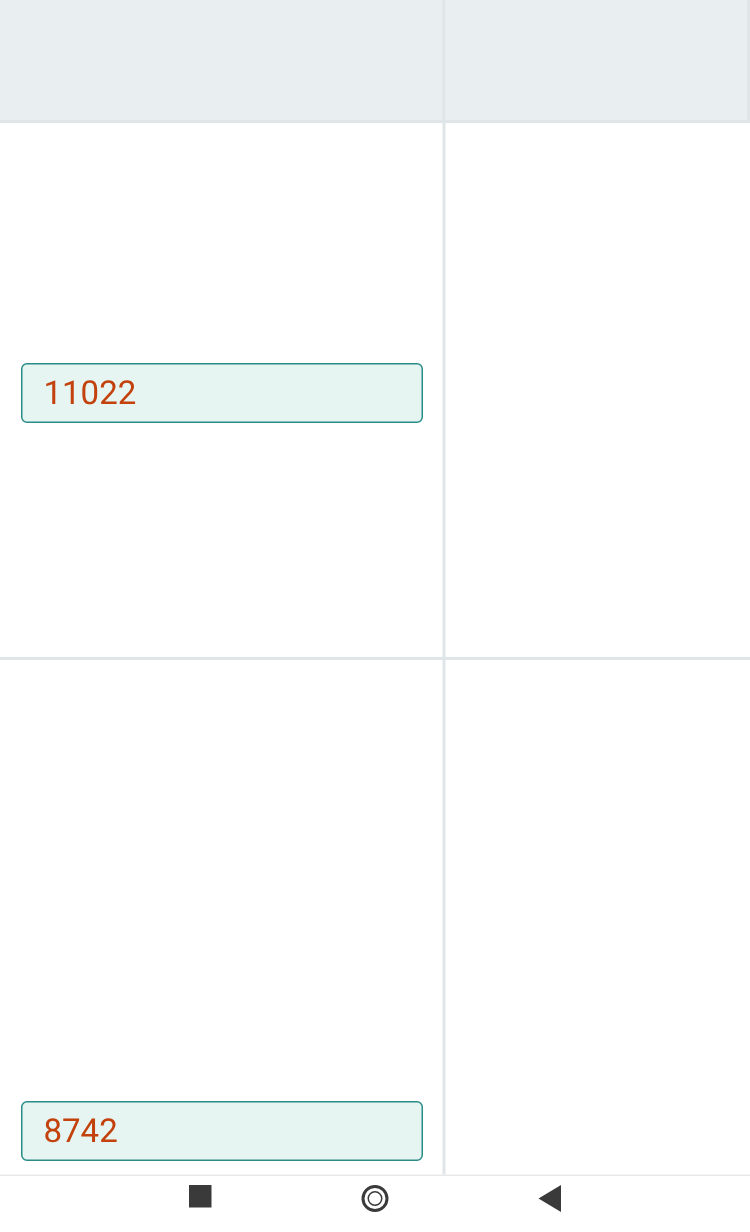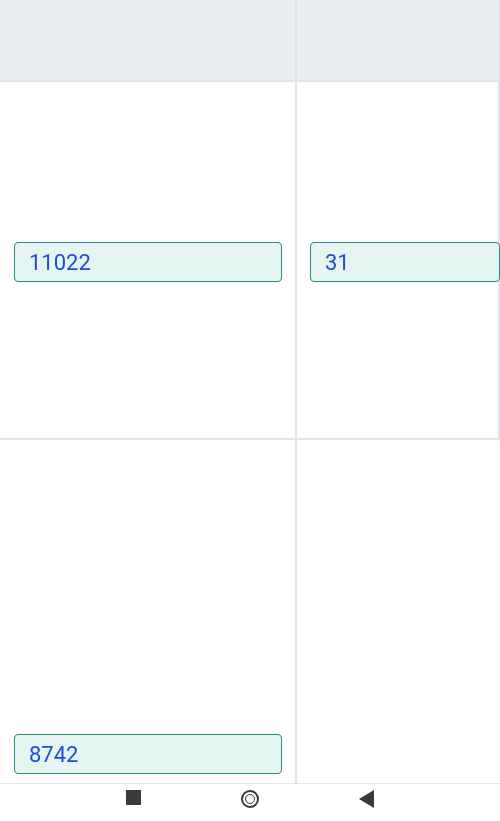--- a/index.html
+++ b/index.html
@@ -51,21 +51,21 @@
     .input-pill {
       position: absolute;
       height: 40px;
       background: #e6f5f1;
       border: 1.5px solid #2a8c86;
       border-radius: 4px;
       display: flex;
       align-items: center;
       padding: 0 14px;
       font-size: 22px;
-      color: #1d4ed8;
+      color: #c2410c;
       font-weight: 400;
     }
     .pill-1 {
       left: 14px;
       width: 268px;
       top: 160px;
     }
     .pill-2 {
       left: 13px;
       width: 190px;
@@ -143,23 +143,20 @@
 
 <div class="grid">
   <div class="row row-header">
     <div class="cell cell-left"></div>
     <div class="cell cell-right"></div>
   </div>
   <div class="row row-tall-a">
     <div class="cell cell-left">
       <div class="input-pill pill-1">11022</div>
     </div>
-    <div class="cell cell-right">
-      <div class="input-pill pill-2">31</div>
-    </div>
   </div>
   <div class="row row-tall-b">
     <div class="cell cell-left">
       <div class="input-pill pill-3">8742</div>
     </div>
   </div>
 </div>
 
 <div class="navbar">
   <div class="nav-btn">

